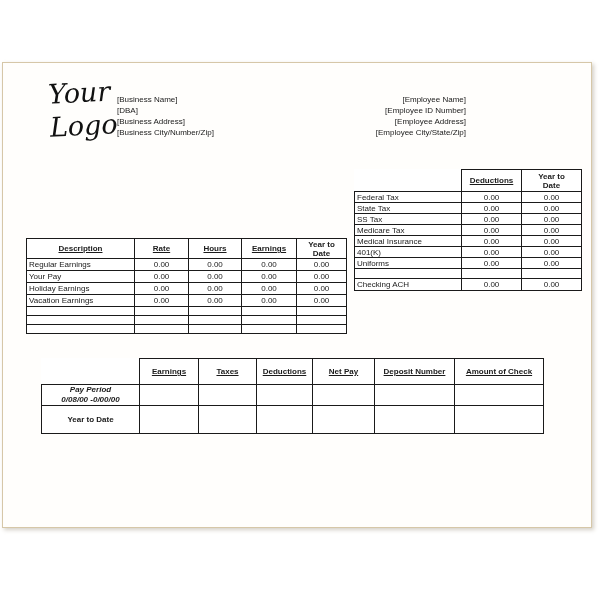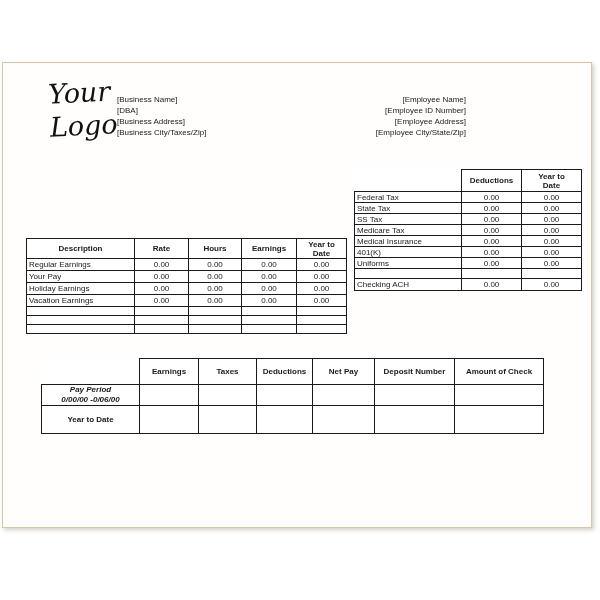--- a/index.html
+++ b/index.html
@@ -21,21 +21,21 @@
   }
   .info { font-size:8px; line-height:11px; }
   .business { position:absolute; left:114px; top:31px; }
   .employee { position:absolute; right:125px; top:31px; text-align:right; }
 
   table { border-collapse:collapse; table-layout:fixed; position:absolute; background:#fff; }
   td, th {
     border:1px solid #1a1a1a; font-size:8px; padding:0 2px;
     overflow:hidden; white-space:nowrap; vertical-align:middle;
   }
-  th { font-weight:bold; text-align:center; white-space:normal; line-height:9px; }
+  th { font-weight:bold; text-align:center; white-space:normal; line-height:9px;text-decoration:underline; }
   td.noborder { border:none; background:transparent; }
   td.num { text-align:center; }
   span.wrap { display:inline-block; max-width:42px; }
 
   .earnings-table { left:23px; top:128px; width:320px;margin-top:47px; }
   .earnings-table tr.hdr { height:20px; }
   .earnings-table tr.data { height:12px; }
   .earnings-table tr.empty { height:9px; }
 
   .deductions-table { left:351px; top:106px; width:227px; }
@@ -57,21 +57,21 @@
 
   <div class="logo">
     <div>Your</div>
     <div>Logo</div>
   </div>
 
   <div class="info business">
     <div>[Business Name]</div>
     <div>[DBA]</div>
     <div>[Business Address]</div>
-    <div>[Business City/Taxes/Zip]</div>
+    <div>[Business City/Number/Zip]</div>
   </div>
 
   <div class="info employee">
     <div>[Employee Name]</div>
     <div>[Employee ID Number]</div>
     <div>[Employee Address]</div>
     <div>[Employee City/State/Zip]</div>
   </div>
 
   <table class="earnings-table">
@@ -218,21 +218,21 @@
       <th>Earnings</th>
       <th>Taxes</th>
       <th>Deductions</th>
       <th>Net Pay</th>
       <th>Deposit Number</th>
       <th>Amount of Check</th>
     </tr>
     <tr class="r1">
       <td class="rowlabel">
         <div>Pay Period</div>
-        <div>0/00/00 -0/06/00</div>
+        <div>0/08/00 -0/00/00</div>
       </td>
       <td></td>
       <td></td>
       <td></td>
       <td></td>
       <td></td>
       <td></td>
     </tr>
     <tr class="r2">
       <td class="rowlabel">

